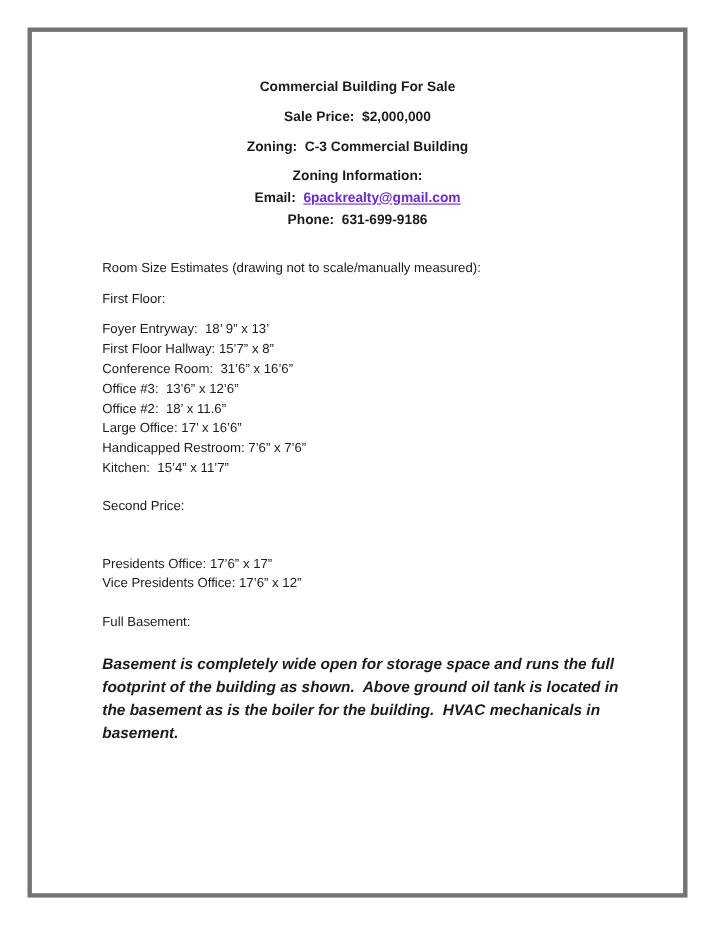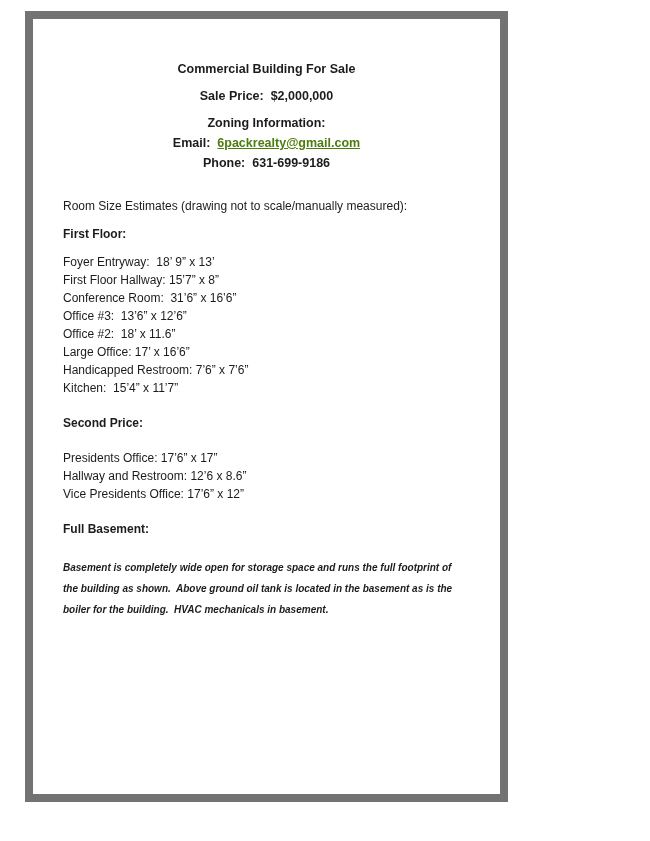--- a/index.html
+++ b/index.html
@@ -14,24 +14,24 @@
   .page {
     position: relative;
     width: 650px;
     height: 841px;
     background: #ffffff;
     overflow: hidden;
   }
   .frame {
     position: absolute;
     left: 25px;
-    top: 11px;
-    width: 483px;
+    top: 25px;
+    width: 600px;
     height: 791px;
-    border: 8px solid #737373;
+    border: 4px solid #737373;
     box-sizing: border-box;
     background: #ffffff;
   }
   .content {
     position: relative;
     width: 100%;
     height: 100%;
     color: #1c1c1c;
   }
   .header {
@@ -43,76 +43,77 @@
     font-size: 12.5px;
     font-weight: bold;
     line-height: 13px;
     white-space: pre-wrap;
     color: #1c1c1c;
   }
   .header p.tight {
     margin-bottom: 7px;
   }
   .email-link {
-    color: #4d7c0f;
+    color: #6d28d9;
     text-decoration: underline;
     font-weight: bold;
     cursor: pointer;
   }
   .body-text {
-    padding-left: 30px;
+    padding-left: 64px;
     padding-right: 40px;
     font-size: 12px;
   }
   .intro-line {
     margin: 27px 0 0 0;
     line-height: 18px;
     white-space: pre-wrap;
   }
   .section-heading {
     margin: 10px 0 0 0;
-    font-weight: bold;
+    font-weight: normal;
     line-height: 18px;
     white-space: pre-wrap;
   }
   .section-heading.gap {
     margin-top: 17px;
   }
   .room-list {
     margin: 10px 0 0 0;
     padding: 0;
     list-style: none;
   }
   .room-list.gap {
-    margin-top: 17px;
+    margin-top: 34px;
   }
   .room-list li {
     line-height: 18px;
     white-space: pre-wrap;
   }
   .basement-note {
     margin: 19px 0 0 0;
     font-weight: bold;
     font-style: italic;
     line-height: 21px;
-    font-size: 10px;
+    font-size: 14px;
     white-space: pre-wrap;
     max-width: 510px;
   }
 </style>
 </head>
 <body>
 
 <div class="page">
   <div class="frame">
     <div class="content">
 
       <div class="header">
         <p>Commercial Building For Sale</p>
         <p>Sale Price:  $2,000,000</p>
+        <p>Zoning:  C-3 Commercial Building</p>
         <p class="tight">Zoning Information:</p>
         <p class="tight"><span>Email:  </span><a class="email-link">6packrealty@gmail.com</a></p>
         <p>Phone:  631-699-9186</p>
       </div>
 
       <div class="body-text">
         <p class="intro-line">Room Size Estimates (drawing not to scale/manually measured):</p>
 
         <p class="section-heading">First Floor:</p>
         <ul class="room-list">
@@ -122,21 +123,20 @@
           <li>Office #3:  13’6” x 12’6”</li>
           <li>Office #2:  18’ x 11.6”</li>
           <li>Large Office: 17’ x 16’6”</li>
           <li>Handicapped Restroom: 7’6” x 7’6”</li>
           <li>Kitchen:  15’4” x 11’7”</li>
         </ul>
 
         <p class="section-heading gap">Second Price:</p>
         <ul class="room-list gap">
           <li>Presidents Office: 17’6” x 17”</li>
-          <li>Hallway and Restroom: 12’6 x 8.6”</li>
           <li>Vice Presidents Office: 17’6” x 12”</li>
         </ul>
 
         <p class="section-heading gap">Full Basement:</p>
         <p class="basement-note">Basement is completely wide open for storage space and runs the full footprint of the building as shown.  Above ground oil tank is located in the basement as is the boiler for the building.  HVAC mechanicals in basement.</p>
       </div>
 
     </div>
   </div>
 </div>

